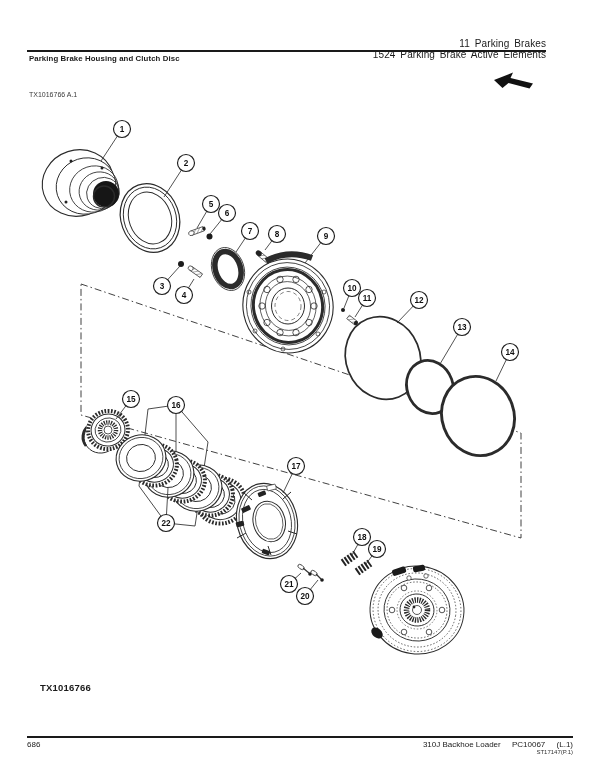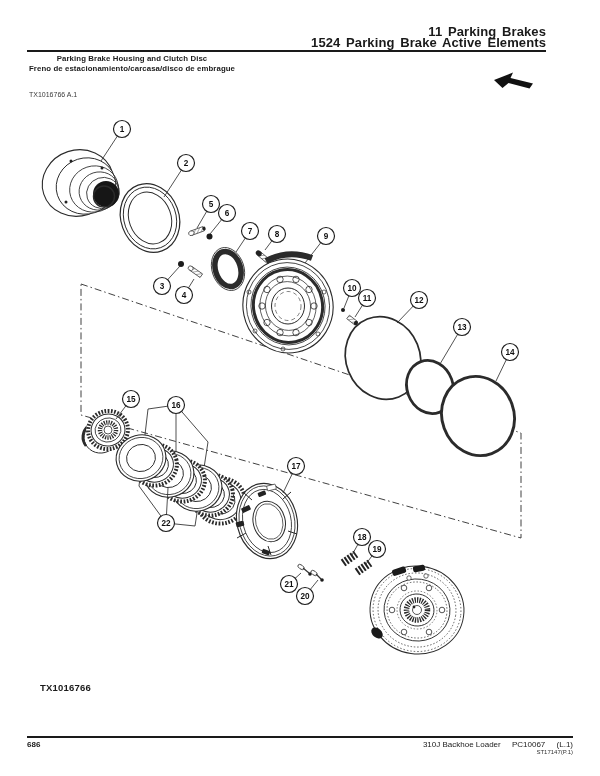--- a/index.html
+++ b/index.html
@@ -1,25 +1,25 @@
 <!DOCTYPE html>
 <html><head>
 <meta charset="utf-8">
 <style>
   * { margin:0; padding:0; box-sizing:border-box; }
   html,body { width:600px; height:776px; background:#fff; }
   body { position:relative; font-family:"Liberation Sans", sans-serif; color:#1a1a1a; overflow:hidden; }
-  .abs { position:absolute;text-align:center; }
-  .hdr-right { right:54px; top:27px; text-align:right; font-weight:bold; font-size:13px; line-height:10.5px; letter-spacing:.1px; word-spacing:2px; }
+  .abs { position:absolute; }
+  .hdr-right { right:54px; top:39px; text-align:right; font-weight:normal; font-size:10px; line-height:10.5px; letter-spacing:.1px; word-spacing:2px; }
   .hdr-rule { left:27px; top:50px; width:519px; height:2px; background:#1a1a1a; }
   .title-block { left:29px; top:54px; font-weight:bold; font-size:7.8px; line-height:10.2px; letter-spacing:.1px; }
   .fig-ref { left:29px; top:91px; font-size:7px; color:#3a3a3a; }
   .fig-label { left:40px; top:682px; font-weight:bold; font-size:9.5px; letter-spacing:.2px; }
   .ftr-rule { left:27px; top:736px; width:546px; height:1.6px; background:#1a1a1a; }
-  .ftr-page { left:27px; top:740px; font-weight:bold; font-size:8px; }
+  .ftr-page { left:27px; top:740px; font-weight:normal; font-size:8px; }
   .ftr-right { right:27px; top:740px; font-size:8px; text-align:center; }
   .ftr-right span { margin-left:9px; }
   .ftr-sub { right:27px; top:749px; font-size:6px; color:#333; }
   svg#diagram-svg { position:absolute; left:0; top:0; }
   .ln { stroke:#2b2b2b; fill:none; }
   .wh { fill:#ffffff; }
   .balloon { fill:#fff; stroke:#1f1f1f; stroke-width:1.15; }
   .balloon-num { font:bold 8.2px "Liberation Sans", sans-serif; fill:#111; text-anchor:middle; }
   .leader { stroke:#333; stroke-width:.85; }
 </style>
@@ -27,21 +27,20 @@
 <body>
 
 <div class="abs hdr-right">
   <div>11 Parking Brakes</div>
   <div>1524 Parking Brake Active Elements</div>
 </div>
 <div class="abs hdr-rule"></div>
 
 <div class="abs title-block">
   <div>Parking Brake Housing and Clutch Disc</div>
-  <div>Freno de estacionamiento/carcasa/disco de embrague</div>
 </div>
 <div class="abs fig-ref">TX1016766 A.1</div>
 
 <svg id="diagram-svg" width="600" height="776" viewBox="0 0 600 776">
   <defs>
     <pattern id="hatch" patternUnits="userSpaceOnUse" width="3" height="3" patternTransform="rotate(45)">
       <rect width="3" height="3" fill="#fff"></rect>
       <line x1="0" y1="0" x2="0" y2="3" stroke="#555" stroke-width="1"></line>
     </pattern>
   </defs>

